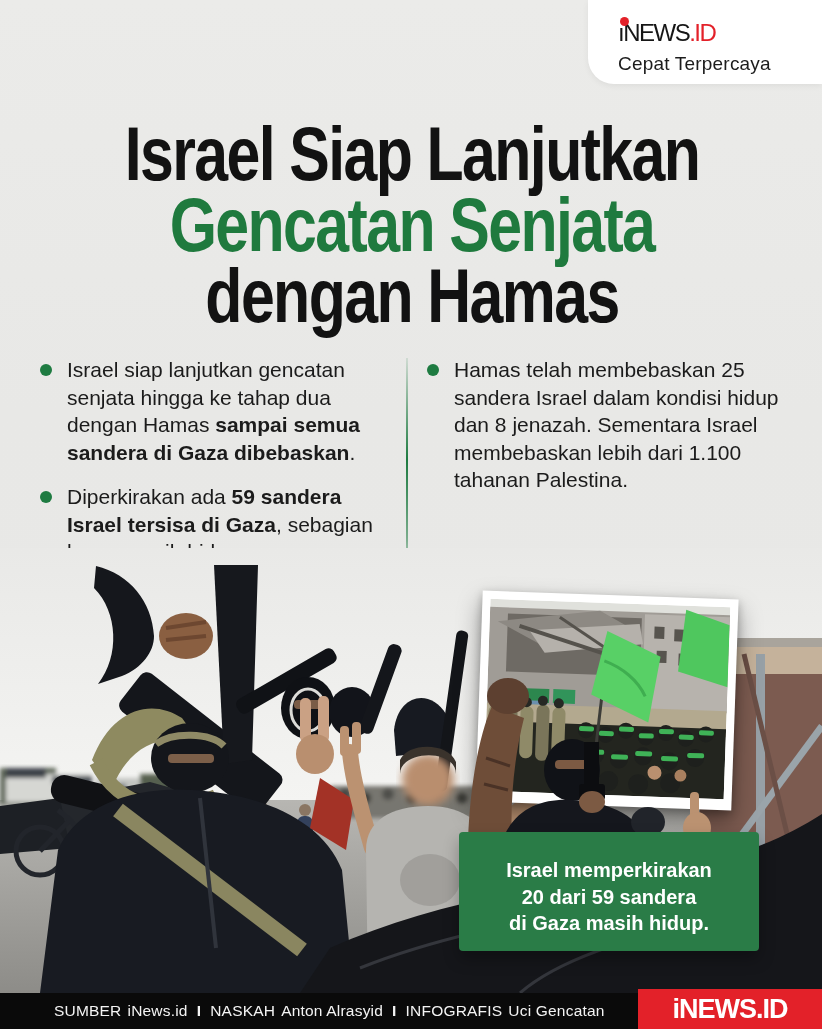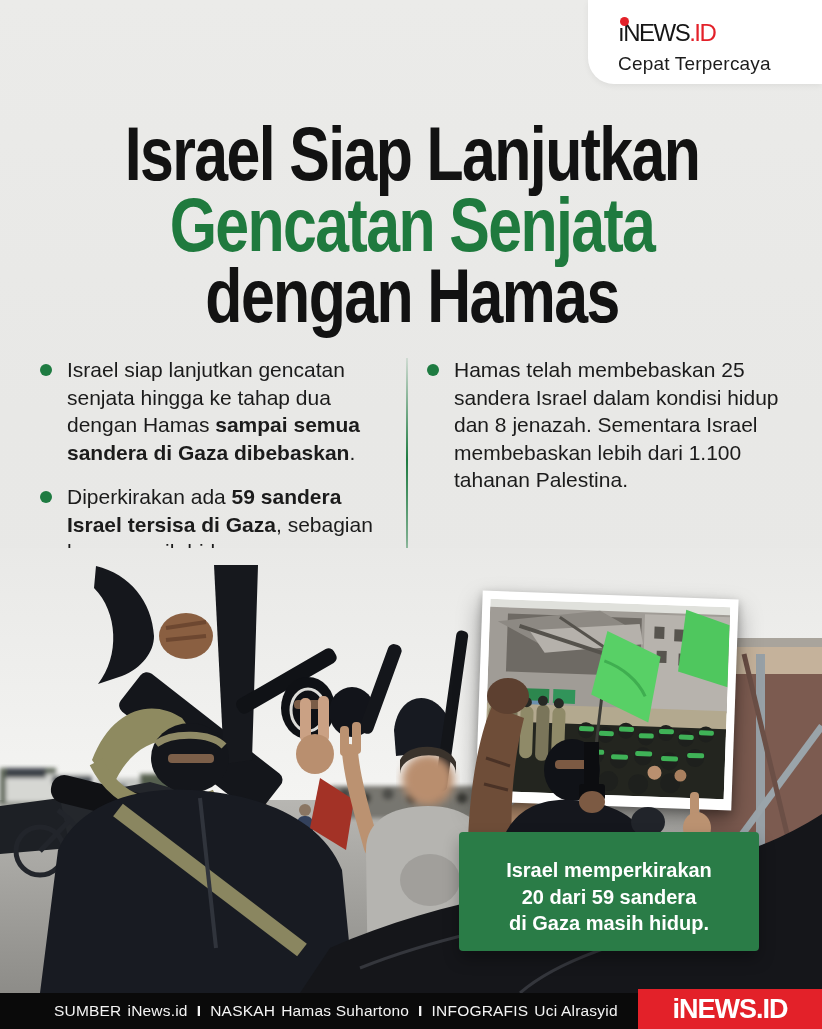--- a/index.html
+++ b/index.html
@@ -329,20 +329,20 @@
     <div class="bullet">
       <span class="dot"></span><span>Hamas telah membebaskan 25 sandera Israel dalam kondisi hidup dan 8 jenazah. Sementara Israel membebaskan lebih dari 1.100 tahanan Palestina.</span><strong></strong><span></span>
     </div>
   </div>
 
   <div class="footer-bar">
     <span class="lbl">SUMBER</span>
     <span class="val">iNews.id</span>
     <span class="sep">I</span>
     <span class="lbl">NASKAH</span>
-    <span class="val">Hamas Suhartono</span>
+    <span class="val">Anton Alrasyid</span>
     <span class="sep">I</span>
     <span class="lbl">INFOGRAFIS</span>
-    <span class="val">Uci Alrasyid</span>
+    <span class="val">Uci Gencatan</span>
   </div>
   <div class="footer-brand">iNEWS.ID</div>
 
 </div>
 
 </body></html>

